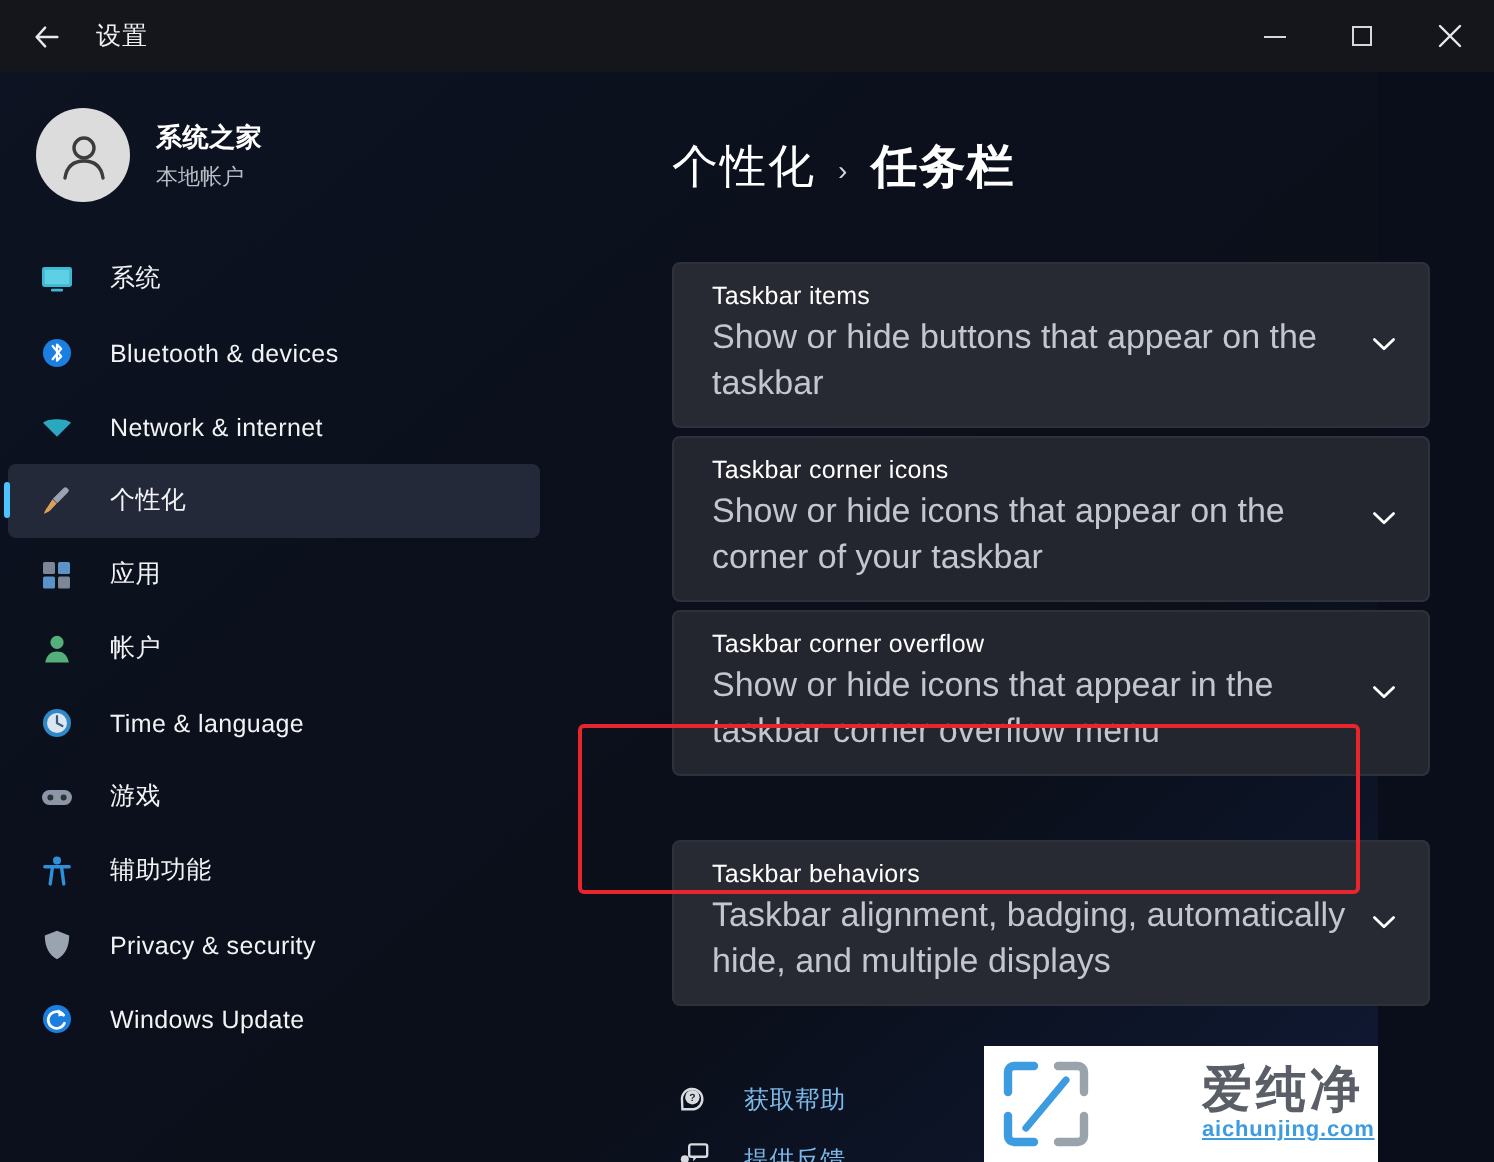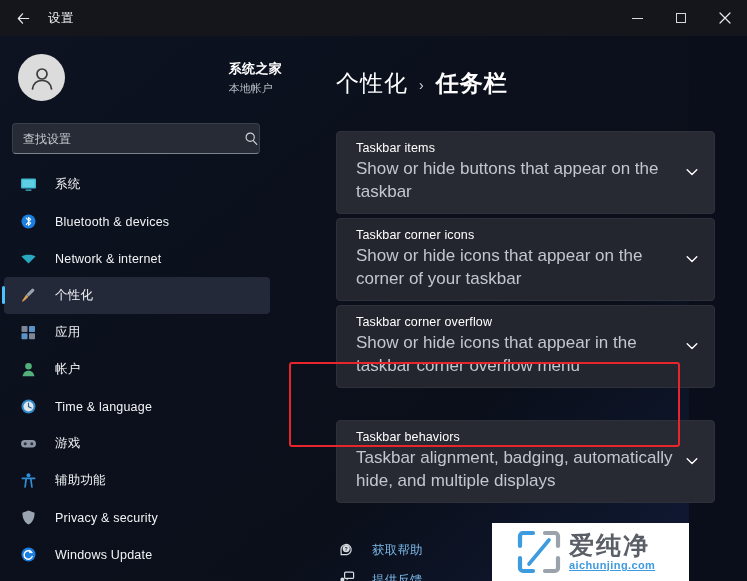--- a/index.html
+++ b/index.html
@@ -47,21 +47,20 @@
 
   
   .sidebar {
     position: absolute; left: 0; top: 36px;
     width: 282px; height: 545px;
     padding-top: 10px;
   }
   .account {
     display: flex; align-items: center;
     padding: 8px 0 8px 18px;
-    justify-content: space-between;
   }
   .avatar {
     width: 47px; height: 47px; border-radius: 50%;
     background: #dcdcdc;
     display: flex; align-items: center; justify-content: center;
     flex: none;
   }
   .avatar svg { width: 30px; height: 30px; }
   .acct-text { margin-left: 13px; }
   .acct-name { font-size: 13px; color: #ffffff; font-weight: bold; letter-spacing: .3px; }
@@ -184,21 +183,22 @@
     letter-spacing: .2px;
   }
 
   
   .watermark {
     position: absolute;
     right: 0; bottom: 0;
     width: 197px; height: 58px;
     background: #ffffff;
     display: flex; align-items: center;
-    padding-left: 24px;
+    padding-left: 8px;
+    gap: 48px;
   }
   .wm-logo { width: 46px; height: 46px; flex: none; }
   .wm-texts { margin-left: 7px; }
   .wm-cn {
     font-size: 25px; color: #5a5e66; font-weight: bold;
     letter-spacing: 2px; line-height: 1;
   }
   .wm-en {
     font-size: 11px; color: #3d9be0; font-weight: bold;
     letter-spacing: .4px; margin-top: 2px; line-height: 1; text-decoration: underline;
@@ -240,29 +240,20 @@
           <circle cx="15" cy="11" r="5" fill="none" stroke="#3c3c3c" stroke-width="1.7"></circle>
           <path d="M5.5 26 C6.5 19.5 10.5 17.5 15 17.5 C19.5 17.5 23.5 19.5 24.5 26" fill="none" stroke="#3c3c3c" stroke-width="1.7" stroke-linecap="round"></path>
         </svg>
       </div>
       <div class="acct-text">
         <div class="acct-name">系统之家</div>
         <div class="acct-sub">本地帐户</div>
       </div>
     </div>
 
-    <div class="searchwrap">
-      <div class="searchbox">
-        <input type="text" placeholder="查找设置" style="">
-      </div>
-      <svg class="search-icon" viewBox="0 0 16 16">
-        <circle cx="6.6" cy="6.6" r="4.4" fill="none" stroke="#d0d3d9" stroke-width="1.2"></circle>
-        <path d="M9.9 10.3 L13.6 14.3" stroke="#d0d3d9" stroke-width="1.2" stroke-linecap="round"></path>
-      </svg>
-    </div>
 
     <div class="navlist">
 
       <div class="navitem">
         <div class="nav-ico">
           <svg viewBox="0 0 17 17">
               <rect x="1" y="2.5" width="15" height="10" rx="1.2" fill="#3fb8d4"></rect>
               <rect x="2.4" y="3.9" width="12.2" height="7.2" fill="#5fd0e4"></rect>
               <rect x="5.5" y="13.4" width="6" height="1.3" rx=".5" fill="#3fb8d4"></rect>
             </svg>

